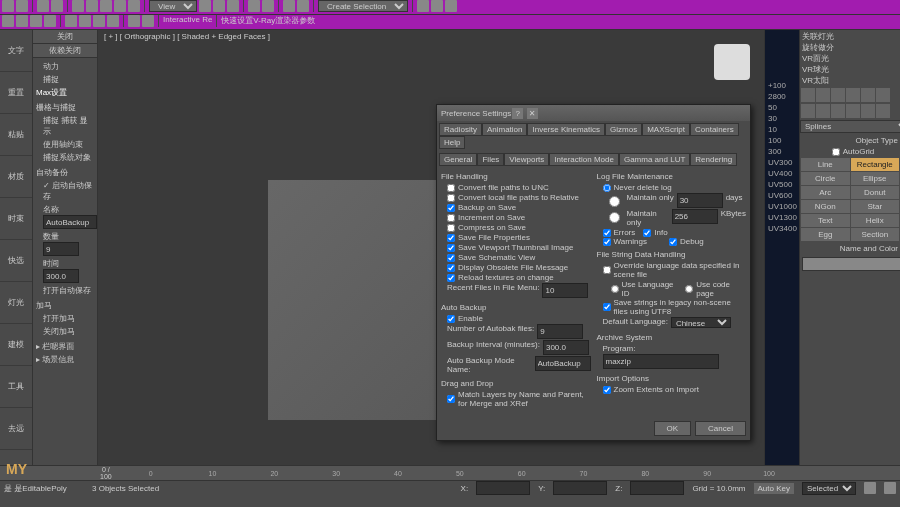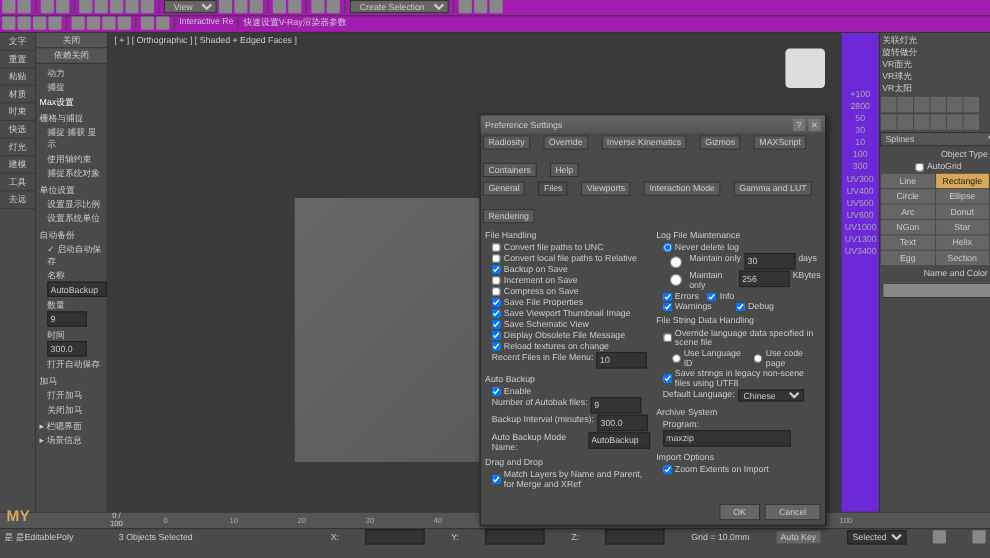--- a/index.html
+++ b/index.html
@@ -2,65 +2,65 @@
 <html><head>
 <meta charset="utf-8">
 <style>
 html,body{margin:0;padding:0;width:900px;height:507px;background:#4a4a4a;font-family:"Microsoft YaHei",Arial,sans-serif;font-size:9px;color:#ccc;overflow:hidden}
 .toolbar{background:#a21caf;border-bottom:1px solid #333;height:14px;display:flex;align-items:flex-start;padding:0 2px;gap:2px}
 .tb-icon{width:12px;height:12px;background:#888;border-radius:1px;flex-shrink:0}
 .tb-sep{width:1px;height:12px;background:#444;margin:0 2px}
 .tb-drop{background:#666;color:#ccc;font-size:8px;padding:0 4px;height:12px;border:1px solid #333}
 .main{display:flex;height:435px}
 .left-col{width:32px;background:#4a4a4a;border-right:1px solid #333}
-.left-col div{font-size:8px;text-align:center;padding:2px 1px;color:#ccc;border-bottom:1px solid #3a3a3a}
+.left-col div{font-size:8px;text-align:center;padding:15px 1px;color:#ccc;border-bottom:1px solid #3a3a3a}
 .panel-col{width:64px;background:#4a4a4a;border-right:1px solid #333;font-size:8px}
 .panel-col .hdr{background:#555;text-align:center;padding:1px;border-bottom:1px solid #333}
 .panel-col .item{padding:1px 3px;color:#ccc}
 .panel-col .item.sub{padding-left:10px}
 .panel-col .sect{margin-top:2px}
 .panel-col input{width:48px;background:#333;color:#ccc;border:1px solid #222;font-size:8px;height:10px}
 .viewport{flex:1;background:#3a3a3a;position:relative}
 .vp-label{position:absolute;top:2px;left:6px;font-size:8px;color:#ccc}
 .vp-cube{position:absolute;top:14px;right:14px;width:36px;height:36px;background:#ddd;border-radius:4px}
 .vp-geom{position:absolute;left:170px;top:150px;width:320px;height:240px;background:linear-gradient(135deg,#bbb,#888);opacity:.35}
-.right-num{width:34px;background:#6d28d9;border-left:1px solid #333;font-size:8px;text-align:center;padding-top:50px}
+.right-num{width:34px;background:#0f172a;border-left:1px solid #333;font-size:8px;text-align:left;padding-top:50px}
 .right-num div{padding:1px 3px;color:#aaa}
 .cmd-col{width:100px;background:#4a4a4a;border-left:1px solid #333;font-size:8px}
 .cmd-row{display:flex;gap:1px;padding:1px}
 .cmd-row span{width:14px;height:14px;background:#666}
 .obj-type{text-align:right;padding:2px;color:#ccc}
 .obj-drop{width:112px;background:#555;color:#ccc;border:1px solid #333;font-size:8px;margin:1px auto;display:block}
 .obj-grid{display:grid;grid-template-columns:1fr 1fr;gap:1px;padding:1px}
 .obj-btn{background:#666;color:#ccc;text-align:center;padding:2px 0;font-size:8px}
 .obj-btn.hl{background:#d8a858;color:#222}
 .nc-row{display:flex;gap:2px;padding:2px}
 .nc-row input{flex:1;background:#888;border:1px solid #333;height:10px}
 .nc-row .sw{width:12px;height:12px;background:#888}
 
 .dlg{position:absolute;left:338px;top:74px;width:313px;background:#4a4a4a;border:1px solid #222;box-shadow:2px 2px 6px rgba(0,0,0,.6);font-size:8px}
-.dlg-title{background:linear-gradient(#666,#555);padding:2px 4px;display:flex;justify-content:space-between;align-items:center;height:12px}
+.dlg-title{background:linear-gradient(#666,#555);padding:2px 4px;display:flex;justify-content:flex-start;align-items:center;height:12px}
 .dlg-title .btns span{width:11px;height:11px;background:#777;display:inline-block;margin-left:1px;text-align:center;line-height:11px}
-.dlg-tabs{display:flex;flex-wrap:wrap;padding:2px;gap:12px}
+.dlg-tabs{display:flex;flex-wrap:wrap;padding:2px;gap:0}
 .dlg-tab{background:#5a5a5a;border:1px solid #333;padding:1px 4px;font-size:8px;color:#ccc}
 .dlg-body{display:flex;padding:4px;gap:6px}
 .dlg-panel{flex:1}
 .grp{margin-bottom:4px}
 .grp-t{color:#ccc;font-size:8px;margin-bottom:2px}
 .chk{display:flex;align-items:center;gap:3px;padding:0 0 1px 6px;font-size:8px;color:#ccc}
 .chk input{width:8px;height:8px;margin:0}
 .fld{display:flex;align-items:flex-start;gap:3px;padding:0 0 1px 6px;font-size:8px}
 .fld input,.fld select{background:#333;color:#ccc;border:1px solid #222;font-size:8px;height:11px}
 .spin{width:40px}
 .dlg-foot{display:flex;justify-content:flex-end;gap:4px;padding:4px}
 .dlg-btn{background:#666;border:1px solid #333;color:#ccc;padding:2px 12px;font-size:8px}
 
 .timeline{height:14px;background:#555;border-top:1px solid #333;display:flex;align-items:center;font-size:7px;color:#aaa;padding:0 100px}
 .timeline span{flex:1;text-align:center}
-.status{height:14px;background:#4a4a4a;border-top:1px solid #333;display:flex;align-items:center;font-size:8px;padding:0 4px;gap:24px}
+.status{height:14px;background:#4a4a4a;border-top:1px solid #333;display:flex;align-items:center;font-size:8px;padding:0 4px;gap:8px}
 .status input{background:#333;color:#ccc;border:1px solid #222;font-size:8px;width:48px;height:10px}
 .my-logo{position:absolute;left:6px;bottom:30px;color:#d8a858;font-size:14px;font-weight:bold}
 </style>
 </head>
 <body>
 
 <div class="toolbar">
   <span class="tb-icon"></span>
   <span class="tb-icon"></span>
   <span class="tb-sep"></span>
@@ -132,25 +132,20 @@
       <div class="item sub">捕捉</div>
       <div class="item" style="color:#fff">Max设置</div>
     </div>
     <div class="sect">
       <div class="item">栅格与捕捉</div>
       <div class="item sub">捕捉  捕获  显示</div>
       <div class="item sub">使用轴约束</div>
       <div class="item sub">捕捉系统对象</div>
     </div>
     <div class="sect">
-      <div class="item">单位设置</div>
-      <div class="item sub">设置显示比例</div>
-      <div class="item sub">设置系统单位</div>
-    </div>
-    <div class="sect">
       <div class="item">自动备份</div>
       <div class="item sub">✓ <span>启动自动保存</span></div>
       <div class="item sub"><span>名称</span> <input value="AutoBackup" style=""></div>
       <div class="item sub"><span>数量</span> <input style="width: 30px;" value="9"></div>
       <div class="item sub"><span>时间</span> <input style="width: 30px;" value="300.0"></div>
       <div class="item sub">打开自动保存</div>
     </div>
     <div class="sect">
       <div class="item">加马</div>
       <div class="item sub">打开加马</div>
@@ -170,21 +165,21 @@
     <div class="dlg">
       <div class="dlg-title">
         <span>Preference Settings</span>
         <span class="btns">
           <span>?</span>
           <span>✕</span>
         </span>
       </div>
       <div class="dlg-tabs">
         <div class="dlg-tab">Radiosity</div>
-        <div class="dlg-tab">Override</div>
+        <div class="dlg-tab">Animation</div>
         <div class="dlg-tab">Inverse Kinematics</div>
         <div class="dlg-tab">Gizmos</div>
         <div class="dlg-tab">MAXScript</div>
         <div class="dlg-tab">Containers</div>
         <div class="dlg-tab">Help</div>
       </div>
       <div class="dlg-tabs">
         <div class="dlg-tab">General</div>
         <div class="dlg-tab" style="background:#4a4a4a">Files</div>
         <div class="dlg-tab">Viewports</div>

